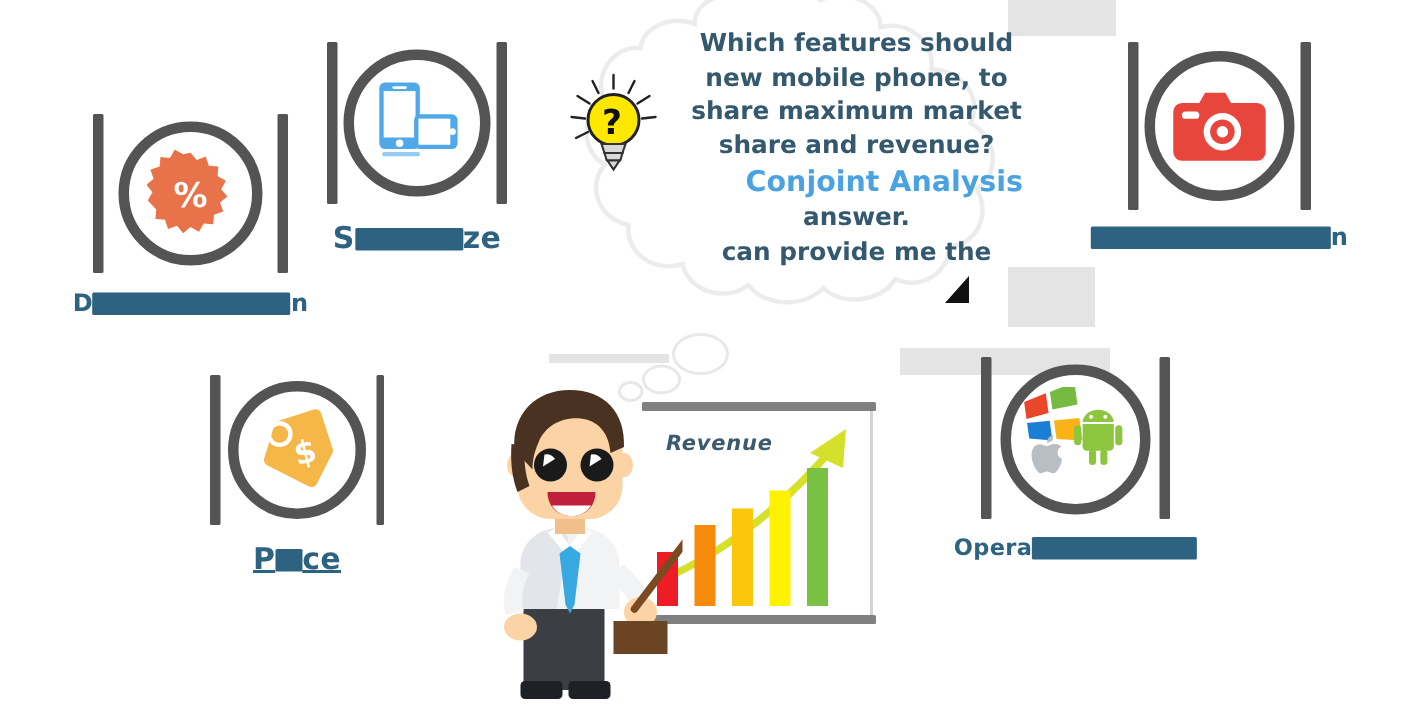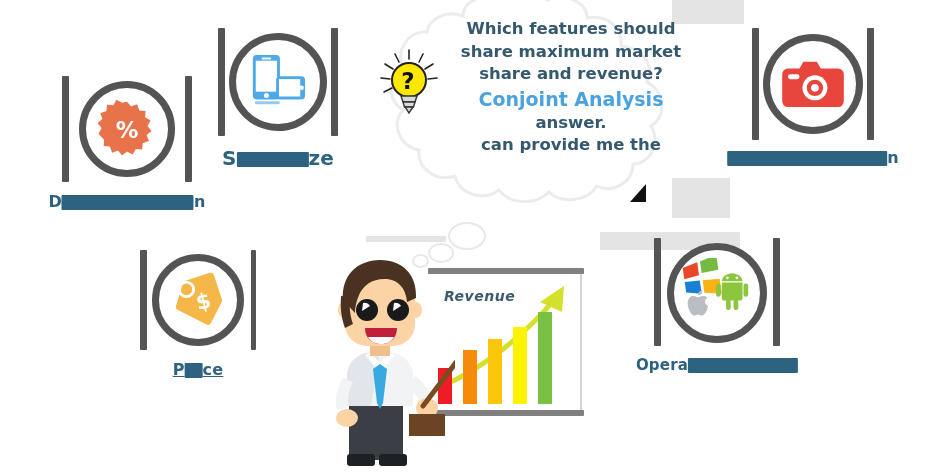--- a/index.html
+++ b/index.html
@@ -39,21 +39,21 @@
   }
 
   
   #thought-bubble{position:absolute;left:355px;top:-8px;width:320px;height:240px;}
   #thought-bubble svg{position:absolute;inset:0;}
   .bubble-text{
     position:absolute;left:80px;top:26px;width:222px;
     text-align:center;color:#34586e;font-weight:bold;
     font-size:16.5px;line-height:22.5px;margin-left:25px;
   }
-  .bubble-text .hl{color:#4aa3e0;font-size:19px;display:block;line-height:26px;}
+  .bubble-text .hl{color:#4aa3e0;font-size:19px;display:block;line-height:26px;text-align:right;}
   .bub-dot{
     position:absolute;border:2px solid #e8e8e8;background:#fff;border-radius:50%;
   }
 
   
   #board{position:absolute;left:428px;top:268px;width:160px;height:152px;font-style:italic;}
   .board-face{position:absolute;left:2px;top:6px;width:150px;height:138px;background:#fff;border-right:2px solid #d3d3d3;}
   .board-bar{position:absolute;background:#808080;border-radius:1px;}
   .board-title{
     position:absolute;left:16px;top:20px;color:#3b5a6e;font-size:14px;
@@ -145,21 +145,21 @@
       <div class="ring" style="width:92px;height:92px;top:4px;">
         <span class="glyph">
           <svg width="58" height="56" viewBox="0 0 60 58">
             <path fill="#f5b748" d="M24 6h26a4 4 0 0 1 4 4v26a4 4 0 0 1-1.2 2.8L36 55.6a4 4 0 0 1-5.6 0L7.4 32.6a4 4 0 0 1 0-5.6L21.2 7.2A4 4 0 0 1 24 6z" transform="rotate(-18 30 30)"></path>
             <circle cx="18" cy="18" r="7.5" fill="none" stroke="#ffffff" stroke-width="3"></circle>
             <text x="36" y="38" font-family="DejaVu Sans, sans-serif" font-size="22" font-weight="bold" fill="#ffffff" text-anchor="middle" transform="rotate(-14 36 32)">$</text>
           </svg>
         </span>
       </div>
     </div>
-    <div class="cap" style="top:110px;font-size:16px;text-decoration:underline;">
+    <div class="cap" style="top:110px;font-size:20px;text-decoration:underline;">
       <span>P</span><span class="redact" style="width:18px;height:15px;"></span><span>ce</span>
     </div>
   </div>
 
   <div class="attr" style="left:654px;top:238px;width:126px;">
     <div class="frame" style="height:108px;">
       <div class="bracket l" style="height:108px;"></div>
       <div class="bracket r" style="height:108px;"></div>
       <div class="ring" style="width:100px;height:100px;top:5px;">
         <span class="glyph">
@@ -212,20 +212,21 @@
         C180 214 154 212 144 198
         C128 210 104 202 100 184
         C80 190 62 176 64 158
         C44 154 36 132 48 118
         C32 108 32 84 48 76
         C40 58 54 38 72 40
         C74 26 92 18 108 24 Z"></path>
     </svg>
     <div class="bubble-text">
       <div>Which features should</div>
+      <div>new mobile phone, to</div>
       <div>share maximum market</div>
       <div>share and revenue?</div>
       <span class="hl">Conjoint Analysis</span>
       <div>answer.</div>
       <div>can provide me the</div>
     </div>
 
     <span style="position:absolute;left:24px;top:56px;">
       <svg width="60" height="72" viewBox="0 0 60 72">
         <g stroke="#222" stroke-width="1.6" stroke-linecap="round">

